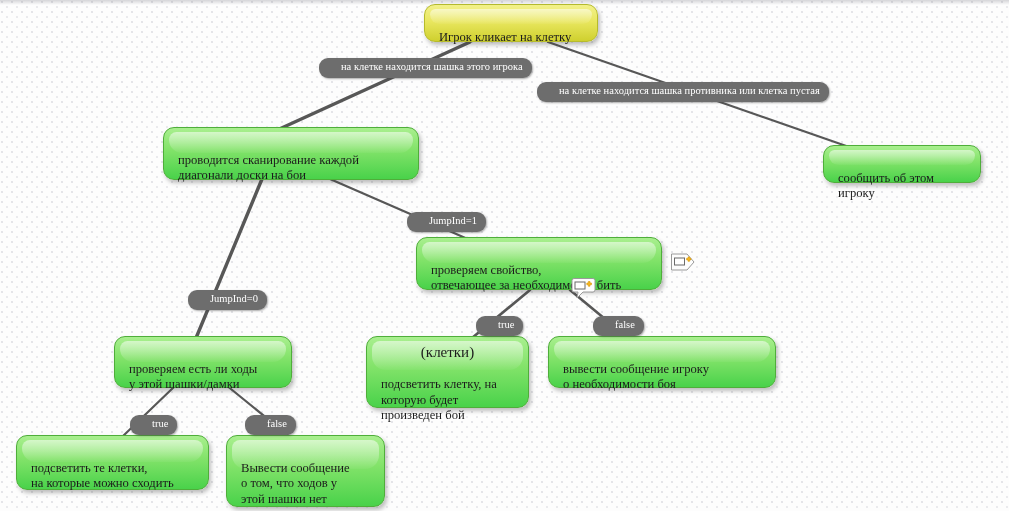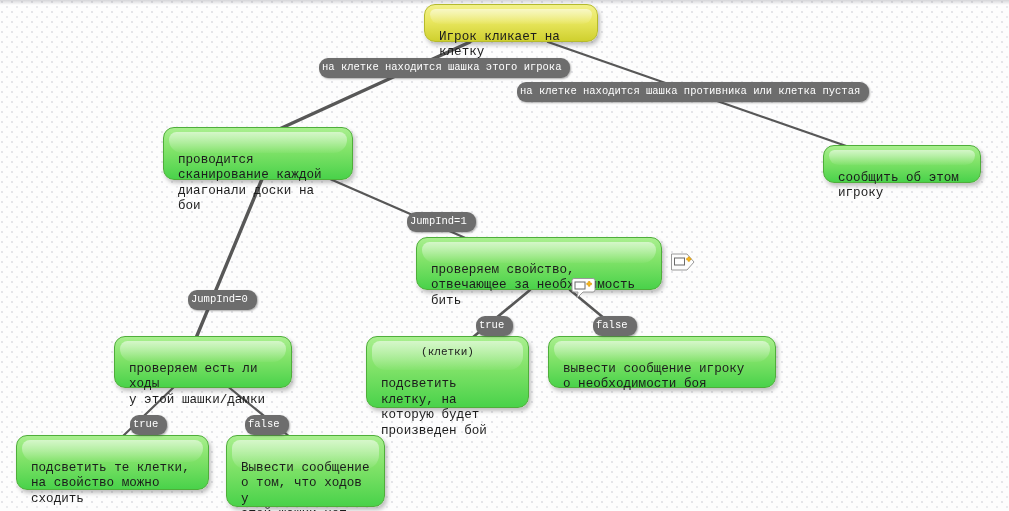--- a/index.html
+++ b/index.html
@@ -5,21 +5,21 @@
   html, body {
     margin: 0;
     padding: 0;
     background: #ffffff;
   }
   #canvas {
     position: relative;
     width: 1009px;
     height: 511px;
     overflow: hidden;
-    font-family: Liberation Mono, monospace;
+    font-family: Liberation Serif, serif;
     background-color: #fdfdfd;
     background-image:
       radial-gradient(circle at 2px 2px, rgba(170,170,185,0.30) 0.9px, rgba(0,0,0,0) 1.3px),
       radial-gradient(circle at 7px 7px, rgba(170,170,185,0.22) 0.9px, rgba(0,0,0,0) 1.3px);
     background-size: 10px 10px, 10px 10px;
   }
   
   #topshade {
     position: absolute;
     left: 0; top: 0; width: 100%; height: 5px;
@@ -69,33 +69,33 @@
 
   
   .elabel {
     position: absolute;
     z-index: 30;
     background: #6d6d6d;
     color: #ffffff;
     border-radius: 9px;
     font-size: 10.5px;
     line-height: 10.5px;
-    padding: 4px 9px 5px 3px;
+    padding: 4px 9px 5px 22px;
     white-space: nowrap;
     box-shadow: 1px 1px 2px rgba(70,70,70,0.45);
   }
 
   
   .noteicon { position: absolute; z-index: 40; }
 
   
   .caption {
     position: absolute;
     z-index: 3;
-    font-size: 11px;
+    font-size: 15px;
     line-height: 15.5px;
     color: #1c1c1c;
     white-space: nowrap;
   }
 </style>
 </head>
 <body>
 
 <div id="canvas">
 
@@ -119,21 +119,21 @@
       <path d="M176,385 L122,437" stroke-width="2.2"></path>
 
       <path d="M226,385 L290,437" stroke-width="2.2"></path>
     </g>
   </svg>
 
   <div class="node yellow" style="left:424px; top:4px; width:174px; height:38px;">
     <span class="txt">Игрок кликает на клетку</span>
   </div>
 
-  <div class="node green" style="left:163px; top:127px; width:190px; height:53px;">
+  <div class="node green" style="left:163px; top:127px; width:256px; height:53px;">
     <span class="txt">проводится сканирование каждой
 диагонали доски на бои</span>
   </div>
 
   <div class="node green" style="left:823px; top:145px; width:158px; height:38px;">
     <span class="txt">сообщить об этом игроку</span>
   </div>
 
   <div class="node green" style="left:416px; top:237px; width:246px; height:53px;">
     <span class="txt">проверяем свойство,
@@ -152,34 +152,34 @@
 произведен бой</span>
   </div>
 
   <div class="node green" style="left:548px; top:336px; width:228px; height:52px;">
     <span class="txt">вывести сообщение игроку
 о необходимости боя</span>
   </div>
 
   <div class="node green" style="left:16px; top:435px; width:193px; height:55px;">
     <span class="txt">подсветить те клетки,
-на свойство можно сходить</span>
+на которые можно сходить</span>
   </div>
 
   <div class="node green" style="left:226px; top:435px; width:159px; height:72px;">
     <span class="txt">Вывести сообщение
 о том, что ходов у
 этой шашки нет</span>
   </div>
 
   <div class="elabel" style="left:319px; top:58px;">
     <span>на клетке находится шашка этого игрока</span>
   </div>
 
-  <div class="elabel" style="left:517px; top:82px;">
+  <div class="elabel" style="left:537px; top:82px;">
     <span>на клетке находится шашка противника или клетка пустая</span>
   </div>
 
   <div class="elabel" style="left:407px; top:212px;">
     <span>JumpInd=1</span>
   </div>
 
   <div class="elabel" style="left:188px; top:290px;">
     <span>JumpInd=0</span>
   </div>

